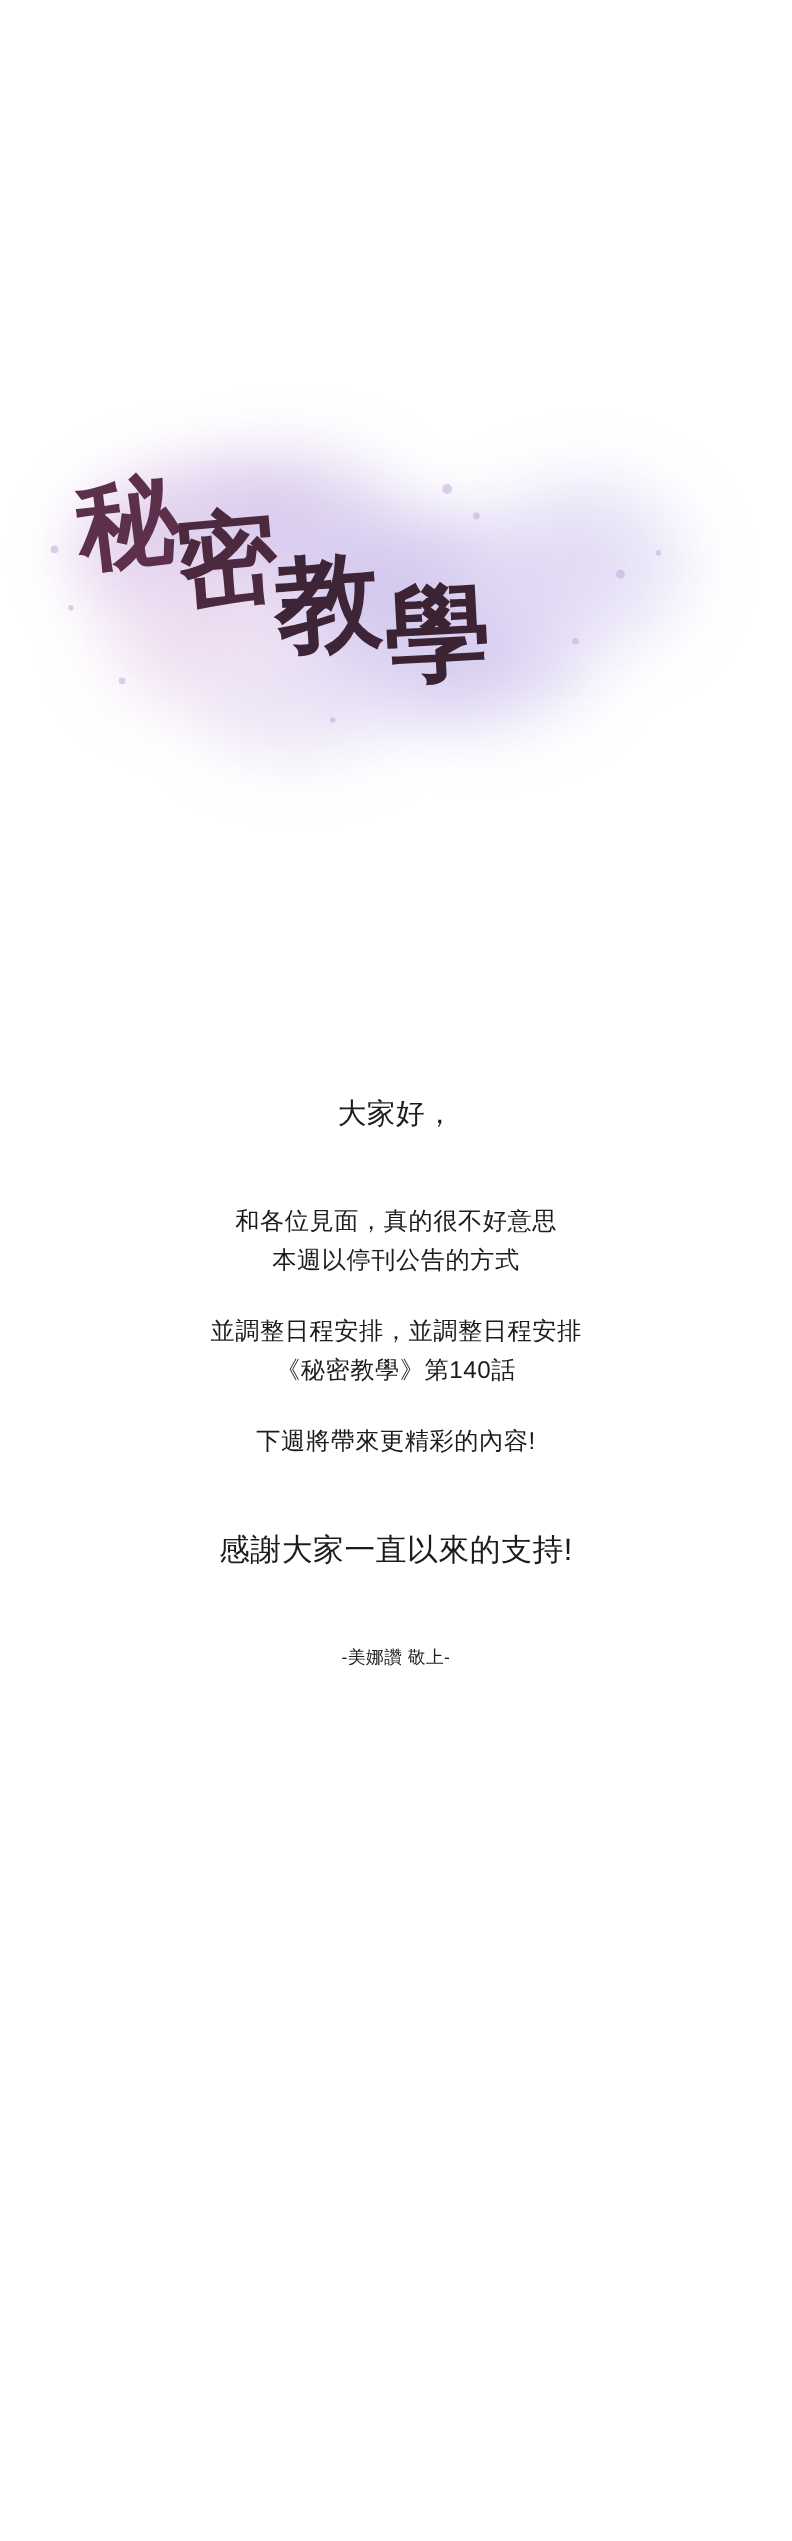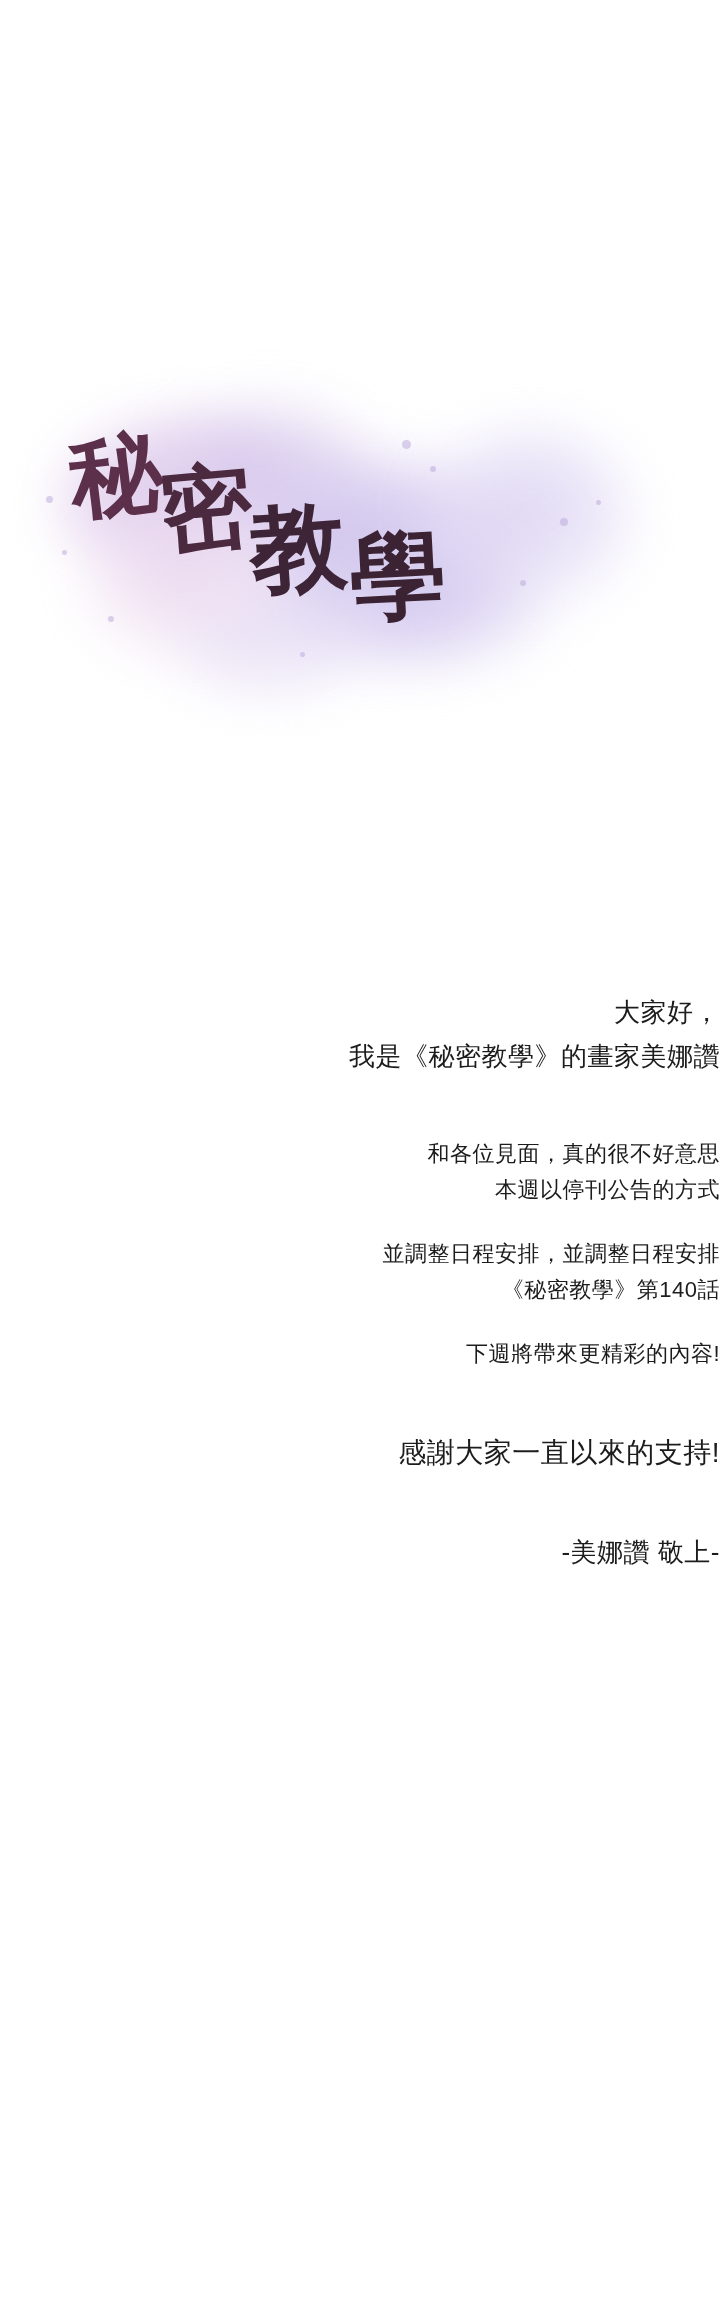--- a/index.html
+++ b/index.html
@@ -106,21 +106,21 @@
   .tc2 { left: 160px; top: 62px;  font-size: 92px; transform: rotate(-5deg); color: #4b2a3f; }
   .tc3 { left: 250px; top: 100px; font-size: 96px; transform: rotate(-4deg); color: #3d2436; }
   .tc4 { left: 350px; top: 128px; font-size: 96px; transform: rotate(-3deg); color: #3b2334; }
 
   
   .message {
     position: absolute;
     left: 0;
     top: 990px;
     width: 720px;
-    text-align: right;
+    text-align: center;
     color: #1c1c1c;
   }
   .msg-line {
     display: block;
     letter-spacing: 0.5px;
   }
   .greet {
     font-size: 26px;
     line-height: 44px;
     font-weight: 400;
@@ -129,21 +129,21 @@
     font-size: 22px;
     line-height: 36px;
   }
   .gap-lg { height: 58px; }
   .gap-md { height: 28px; }
   .thanks {
     font-size: 28px;
     line-height: 46px;
   }
   .signature {
-    font-size: 26px;
+    font-size: 16px;
     line-height: 36px;
   }
 </style>
 </head>
 <body>
 
 <div class="page">
 
   <div class="logo-area">
     <div class="splash splash-a"></div>
@@ -169,21 +169,20 @@
       <span class="title-char tc2">密</span>
       <span class="title-char tc3">教</span>
       <span class="title-char tc4">學</span>
     </div>
   </div>
 
   <div class="message">
 
     <div>
       <span class="msg-line greet">大家好，</span>
-      <span class="msg-line greet">我是《秘密教學》的畫家美娜讚</span>
     </div>
 
     <div class="gap-lg"></div>
 
     <div>
       <span class="msg-line body-line">和各位見面，真的很不好意思</span>
       <span class="msg-line body-line">本週以停刊公告的方式</span>
     </div>
 
     <div class="gap-md"></div>

